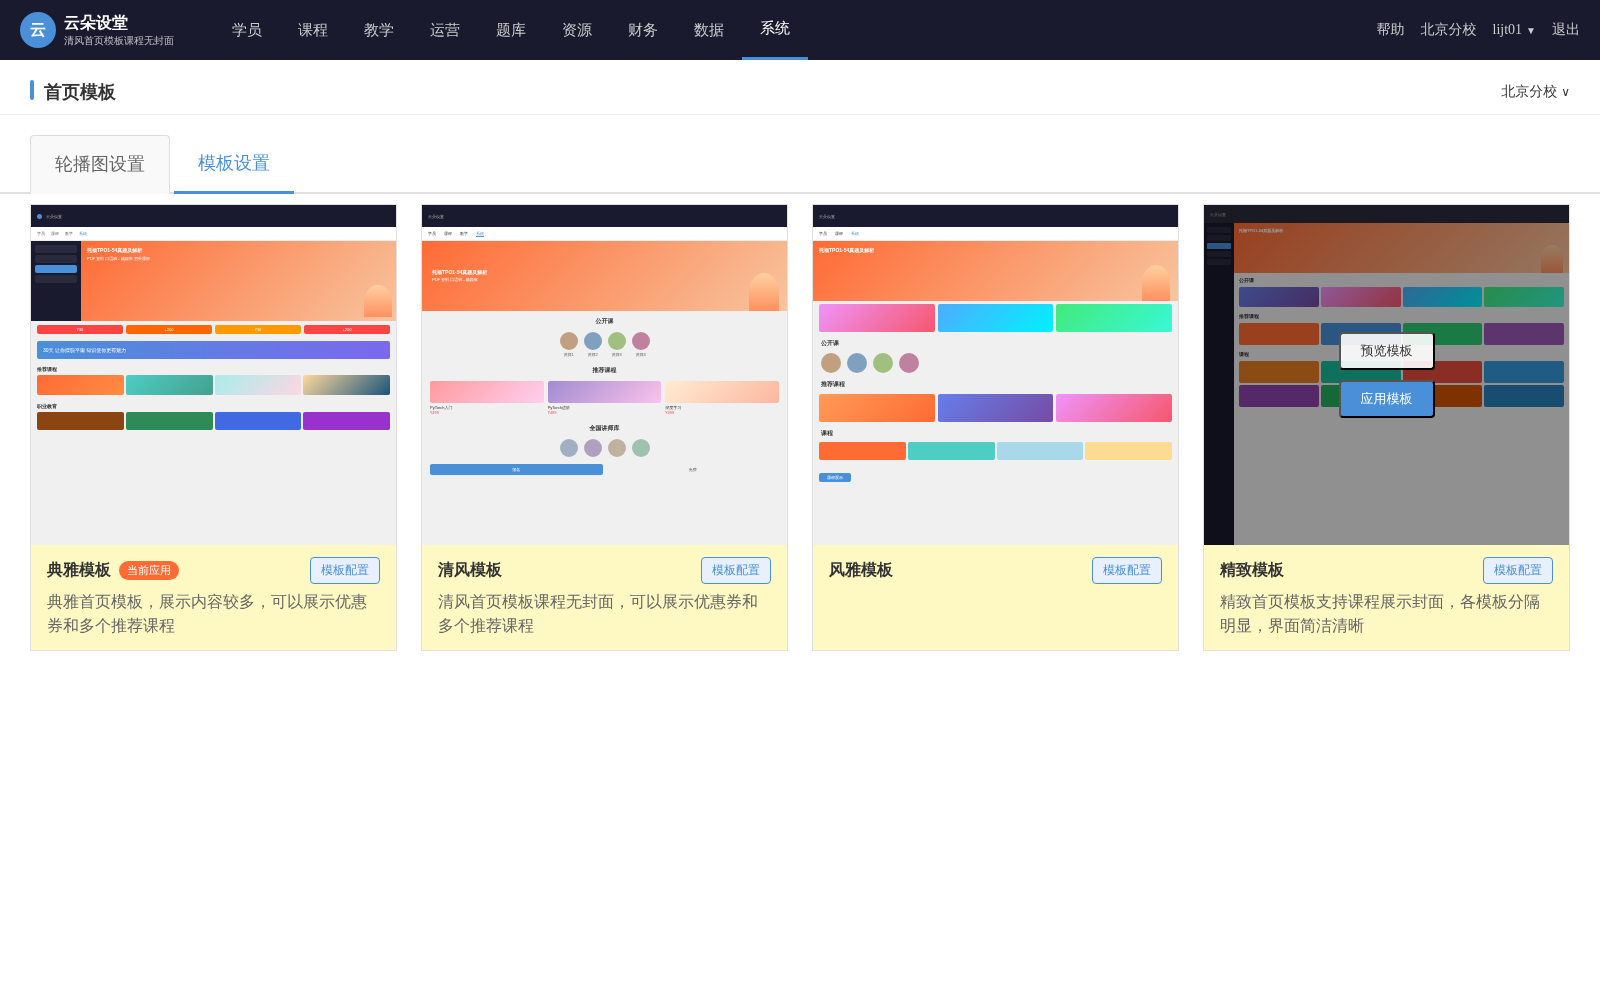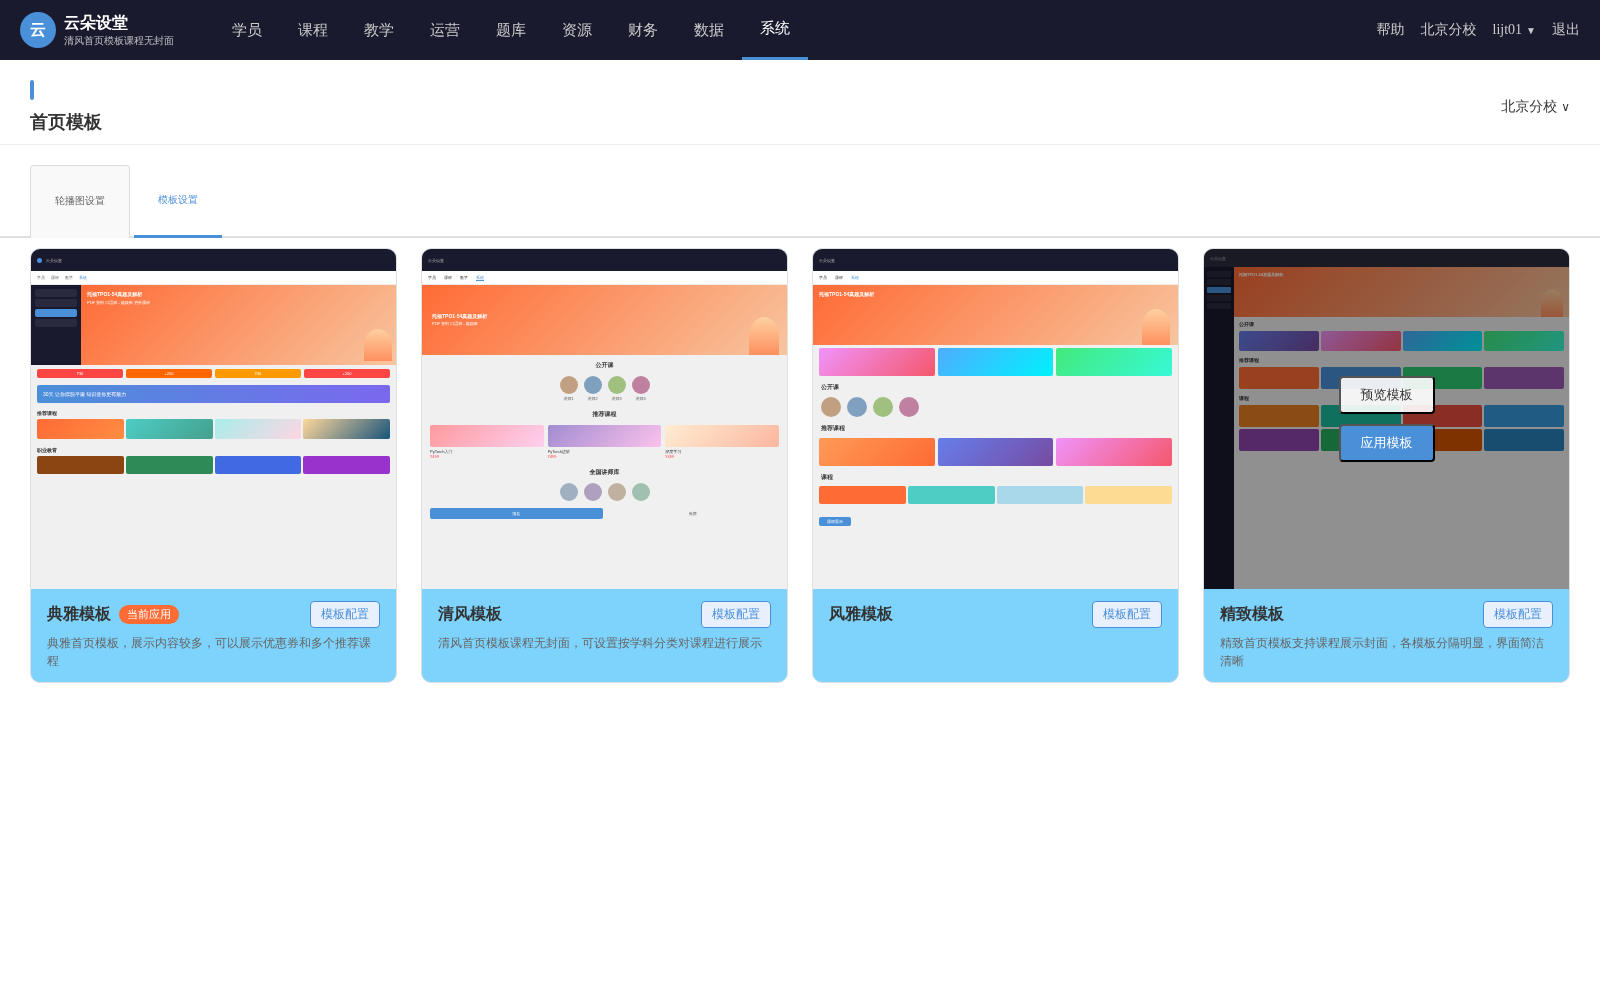--- a/index.html
+++ b/index.html
@@ -17,39 +17,39 @@
     .nav-right { display: flex; align-items: center; gap: 16px; color: #ccc; font-size: 14px; }
     .nav-right span { cursor: pointer; }
     .nav-right .user { display: flex; align-items: center; gap: 4px; font-family: Liberation Serif, serif; }
     .nav-right .user::after { content: "▼"; font-size: 10px; }
 
     
     .main { background: white; min-height: 930px; }
 
     
     .page-header { display: flex; align-items: center; justify-content: space-between; padding: 20px 30px 10px; border-bottom: 1px solid #eee; }
-    .page-title-wrap { display: flex; align-items: flex-start; gap: 10px; flex-direction: column; }
+    .page-title-wrap { display: flex; align-items: flex-start; gap: 10px; }
     .page-title-bar { width: 4px; height: 20px; background: #4a90d9; border-radius: 2px; }
     .page-title { font-size: 18px; font-weight: bold; color: #333; }
     .branch-selector { display: flex; align-items: center; gap: 4px; font-size: 14px; color: #333; cursor: pointer; }
     .branch-selector::after { content: "∨"; font-size: 12px; }
 
     
     .tabs { display: flex; padding: 20px 30px 0; gap: 0; border-bottom: 2px solid #e0e0e0; }
-    .tab { padding: 28px 24px; cursor: pointer; font-size: 10px; color: #666; border-bottom: 3px solid transparent; margin-bottom: -2px; }
+    .tab { padding: 16px 24px; cursor: pointer; font-size: 18px; color: #666; border-bottom: 3px solid transparent; margin-bottom: -2px; }
     .tab.active { color: #4a90d9; border-bottom: 3px solid #4a90d9; font-weight: 500; }
     .tab.inactive { border: 1px solid #ddd; border-bottom: none; background: #f9f9f9; color: #666; margin-right: 4px; border-radius: 4px 4px 0 0; }
 
     
     .note { padding: 16px 30px; color: #999; font-size: 13px; }
 
     
     .template-grid { display: grid; grid-template-columns: repeat(4, 1fr); gap: 24px; padding: 10px 30px 40px; }
 
-    .template-card { background: #7dd3fc; border: 1px solid #e0e0e0; border-radius: 10px; overflow: hidden; position: relative; }
+    .template-card { background: #fef9c3; border: 1px solid #e0e0e0; border-radius: 0; overflow: hidden; position: relative; }
 
     .template-preview { width: 100%; height: 340px; background: #f0f0f0; overflow: hidden; position: relative; }
 
     
     .mock-preview { width: 100%; height: 100%; position: relative; overflow: hidden; }
 
     
     .t1-header { background: #1a1a2e; height: 22px; width: 100%; display: flex; align-items: center; padding: 0 6px; }
     .t1-header-dot { width: 5px; height: 5px; border-radius: 50%; background: #4a90d9; margin-right: 4px; }
     .t1-nav { background: white; height: 14px; border-bottom: 1px solid #eee; display: flex; align-items: center; padding: 0 6px; gap: 6px; }
@@ -113,21 +113,21 @@
     .t4-overlay { position: absolute; top: 0; left: 0; width: 100%; height: 100%; background: rgba(0,0,0,0.4); display: flex; flex-direction: column; align-items: center; justify-content: center; gap: 10px; z-index: 2; }
     .t4-preview-btn { background: rgba(255,255,255,0.9); color: #333; padding: 8px 20px; border-radius: 4px; font-size: 13px; cursor: pointer; font-weight: 500; }
     .t4-apply-btn { background: #4a90d9; color: white; padding: 8px 20px; border-radius: 4px; font-size: 13px; cursor: pointer; font-weight: 500; }
 
     
     .card-footer { padding: 12px 16px; }
     .card-title-row { display: flex; align-items: center; gap: 8px; margin-bottom: 6px; }
     .card-name { font-size: 16px; font-weight: bold; color: #333; }
     .card-badge { background: #ff6b35; color: white; font-size: 11px; padding: 2px 8px; border-radius: 10px; }
     .card-config-btn { margin-left: auto; background: #e8f0fe; color: #4a90d9; border: 1px solid #4a90d9; padding: 4px 10px; border-radius: 4px; font-size: 12px; cursor: pointer; }
-    .card-desc { font-size: 12px; color: #666; line-height: 1.5; }
+    .card-desc { font-size: 16px; color: #666; line-height: 1.5; }
   </style>
 </head>
 <body>
 
 <nav class="nav">
   <div class="nav-logo">
     <div class="nav-logo-icon">云</div>
     <div class="nav-logo-text">
       <div class="brand">云朵设堂</div>
       <div style="font-size:10px;opacity:0.7;">清风首页模板课程无封面</div>
@@ -306,21 +306,21 @@
             <div style="flex:1;background:#4a90d9;color:white;font-size:4px;padding:3px;border-radius:2px;text-align:center;">报名</div>
             <div style="flex:1;background:#f0f0f0;font-size:4px;padding:3px;border-radius:2px;text-align:center;color:#666;">免费</div>
           </div>
         </div>
       </div>
       <div class="card-footer">
         <div class="card-title-row">
           <span class="card-name">清风模板</span>
           <button class="card-config-btn">模板配置</button>
         </div>
-        <div class="card-desc">清风首页模板课程无封面，可设置按学科分类对课程进行展示</div>
+        <div class="card-desc">清风首页模板课程无封面，可以展示优惠券和多个推荐课程</div>
       </div>
     </div>
 
     <div class="template-card">
       <div class="template-preview">
         <div class="mock-preview">
           <div style="background:#1a1a2e;height:22px;display:flex;align-items:center;padding:0 6px;">
               <div style="font-size:4px;color:#aaa;">云朵设堂</div>
             </div>
           <div class="t3-nav">

